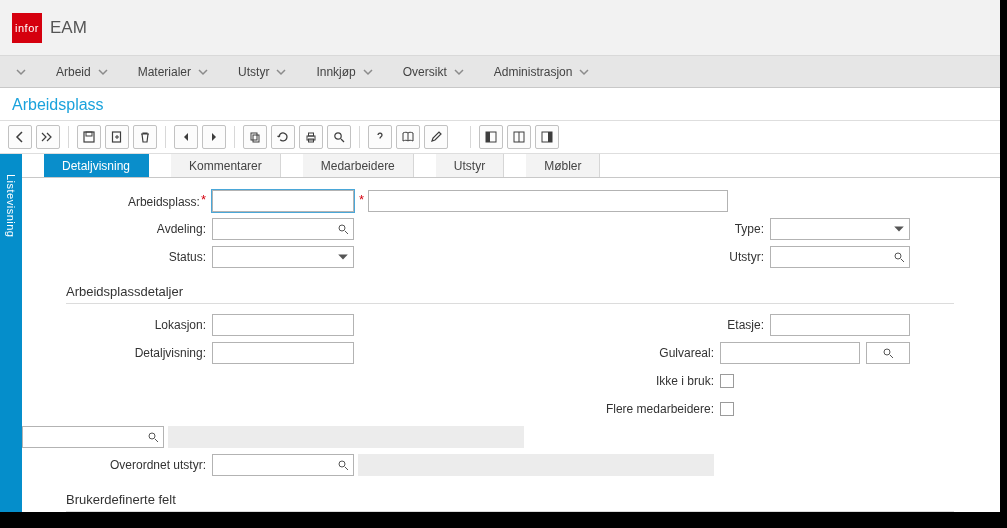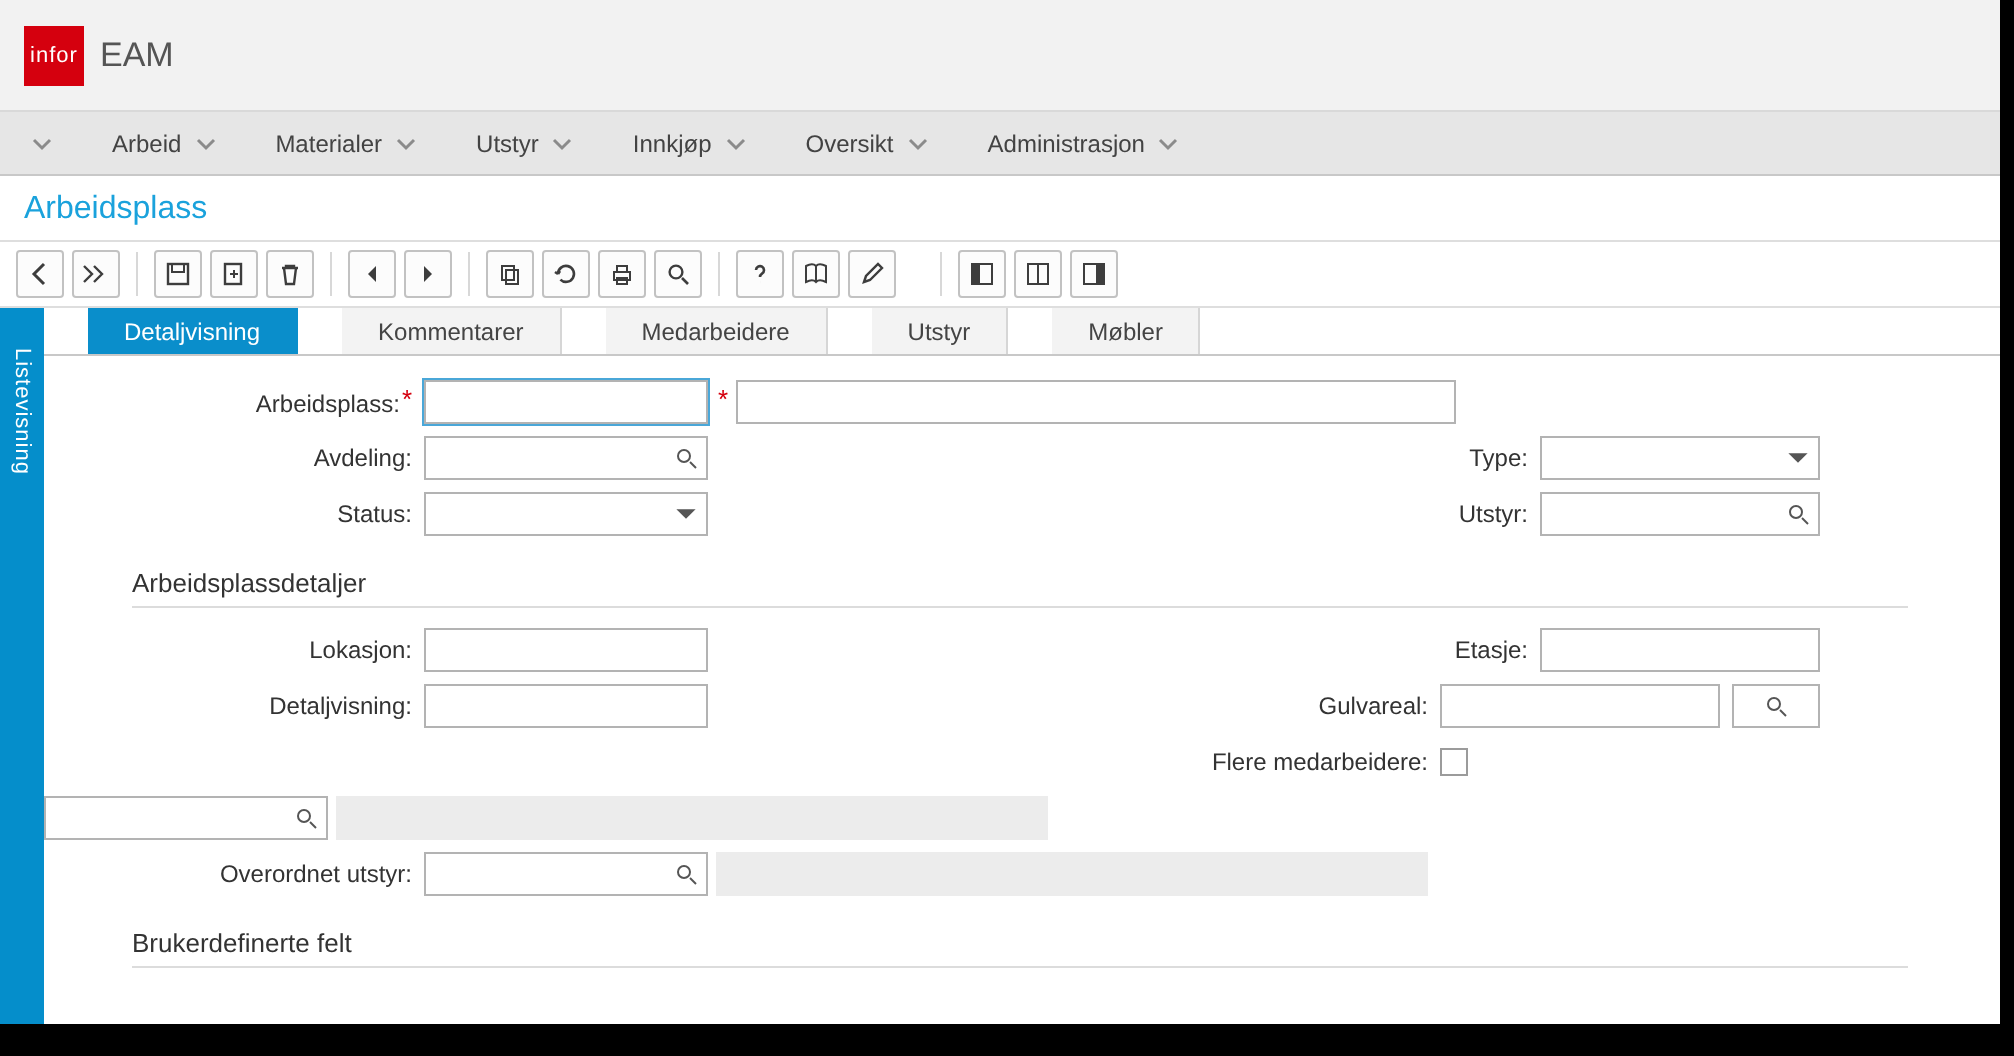--- a/index.html
+++ b/index.html
@@ -459,20 +459,29 @@
             <div style="width:6px"></div>
             <div class="small-lookup-btn">
                 <svg viewBox="0 0 12 12">
                   <circle cx="5" cy="5" r="3" fill="none" stroke="currentColor"></circle>
                   <path d="M8 8l3 3" stroke="currentColor"></path>
                 </svg>
               </div>
           </div>
         </div>
 
+        <div class="form-row row-wrap">
+          <div class="label-col"></div>
+          <div class="field-spacer"></div>
+          <div class="right-block">
+            <div class="label-col-right">Ikke i bruk:</div>
+            <div class="chk"></div>
+            <div style="width:176px"></div>
+          </div>
+        </div>
 
         <div class="form-row row-wrap">
           <div class="label-col"></div>
           <div class="field-spacer"></div>
           <div class="right-block">
             <div style="width:150px;text-align:right;padding-right:6px">Flere medarbeidere:</div>
             <div class="chk"></div>
             <div style="width:176px"></div>
           </div>
         </div>

